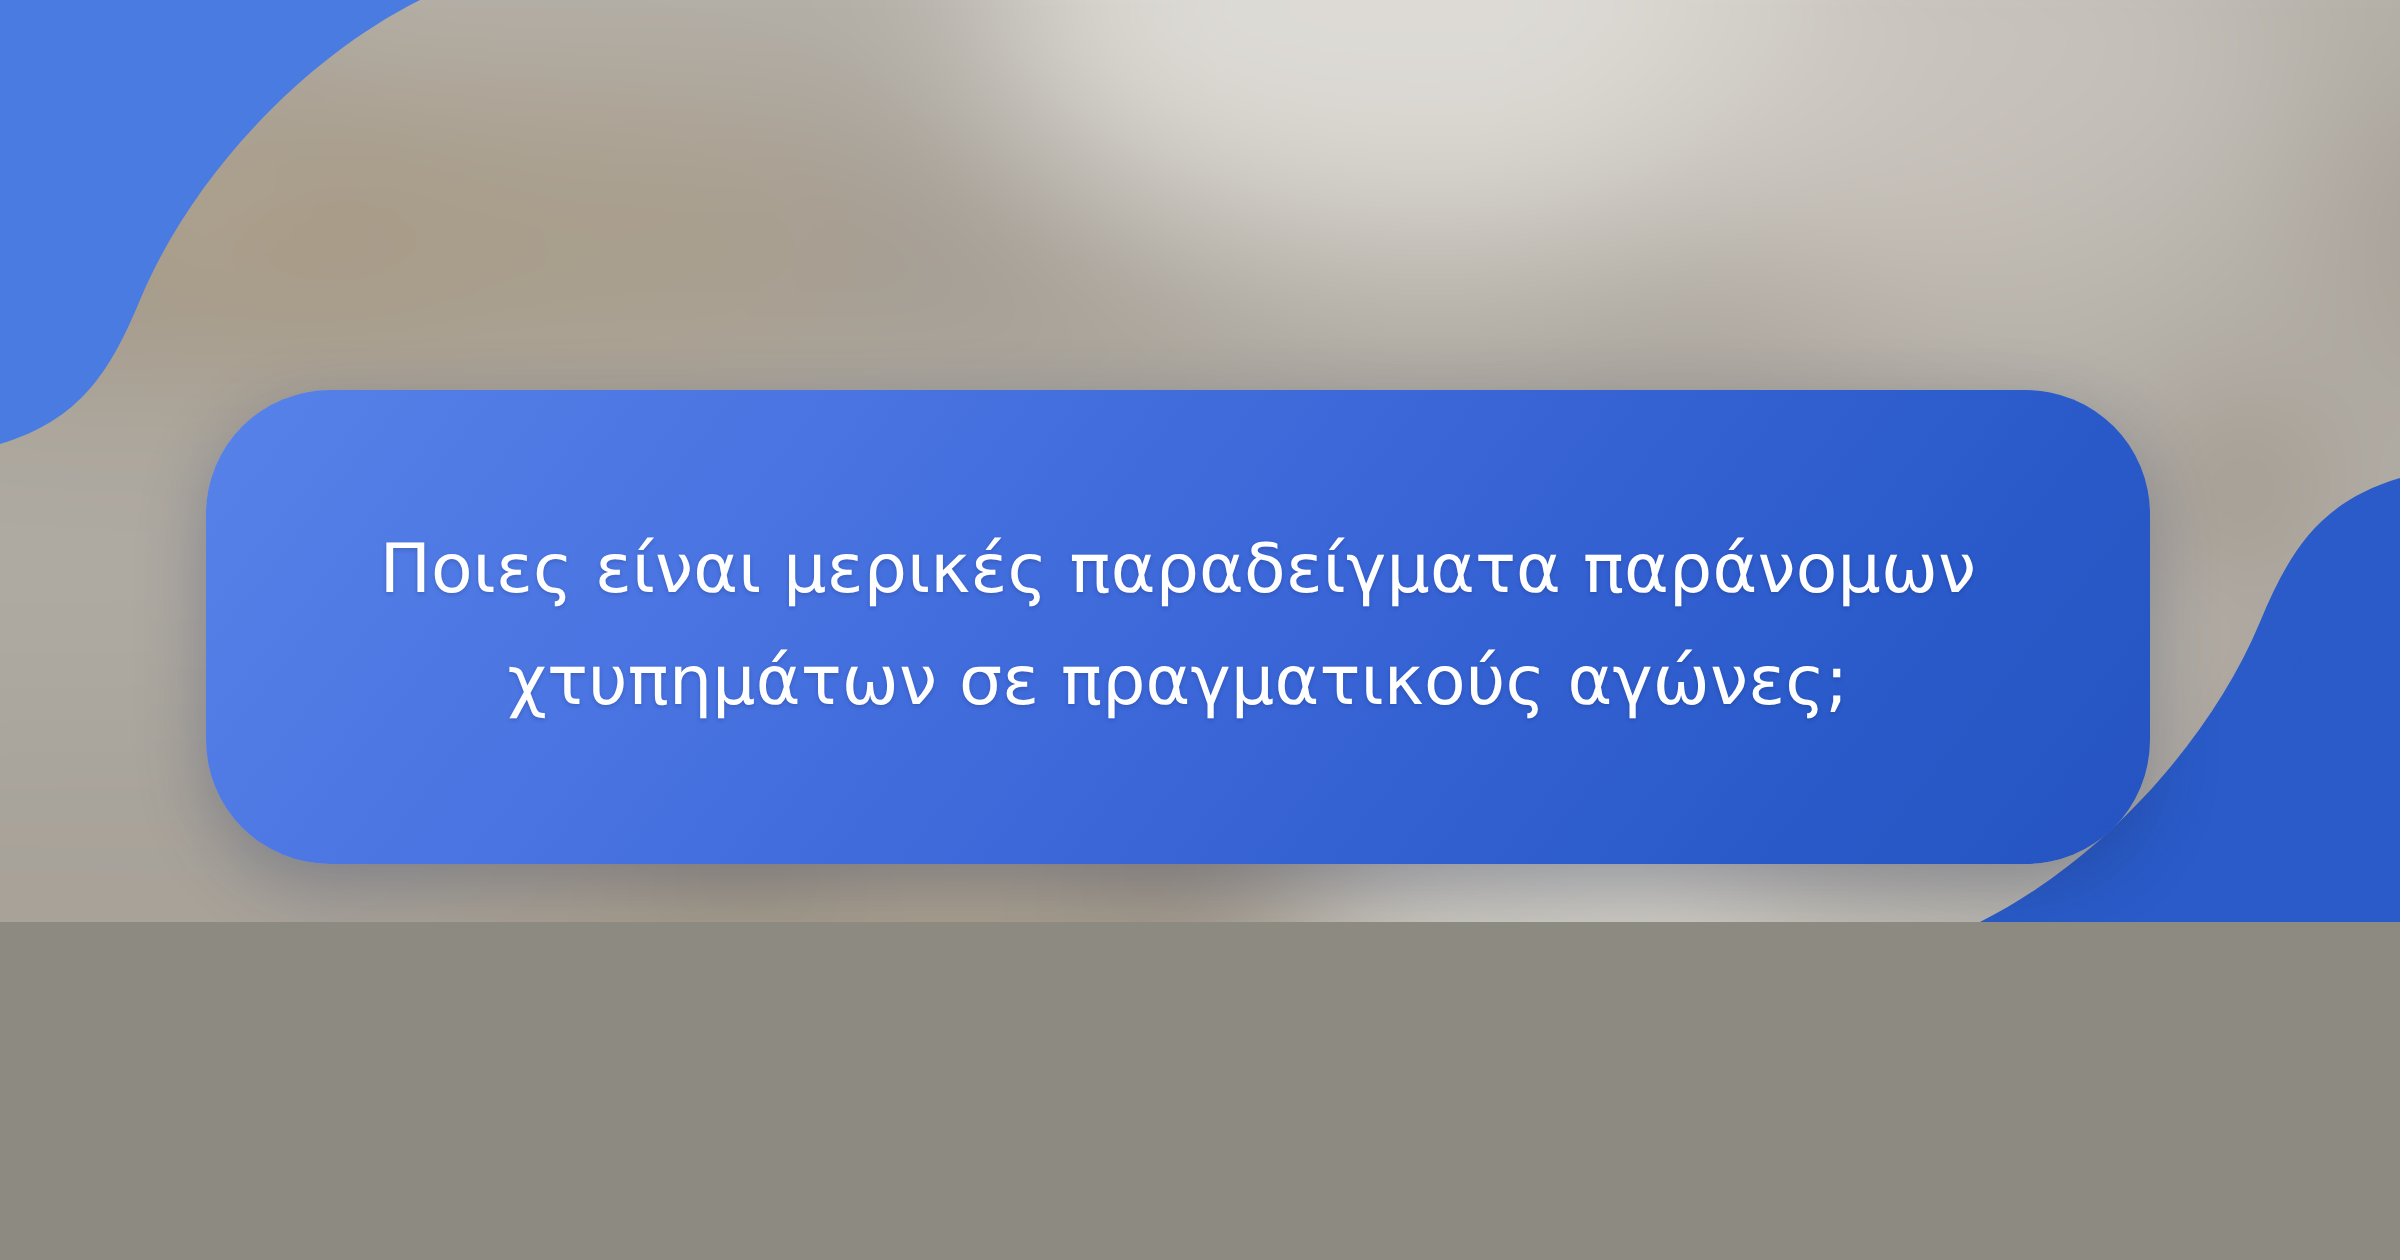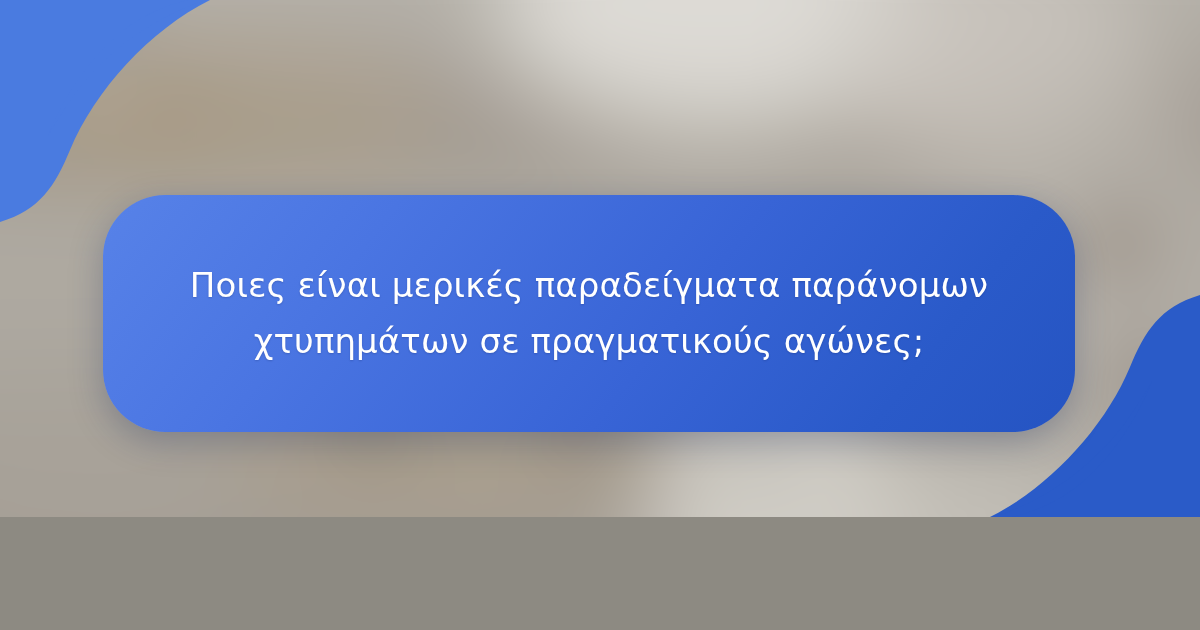--- a/index.html
+++ b/index.html
@@ -5,21 +5,21 @@
 <style>
   html, body {
     margin: 0;
     padding: 0;
     background: #8d8a82;
   }
 
   #stage {
     position: relative;
     width: 1200px;
-    height: 517px;
+    height: 461px;
     overflow: hidden;
     font-family: "DejaVu Sans", "Liberation Sans", sans-serif;
     background: #f0abfc;
   }
 
   
   .bg-photo {
     position: absolute;
     left: -60px;
     top: -60px;

